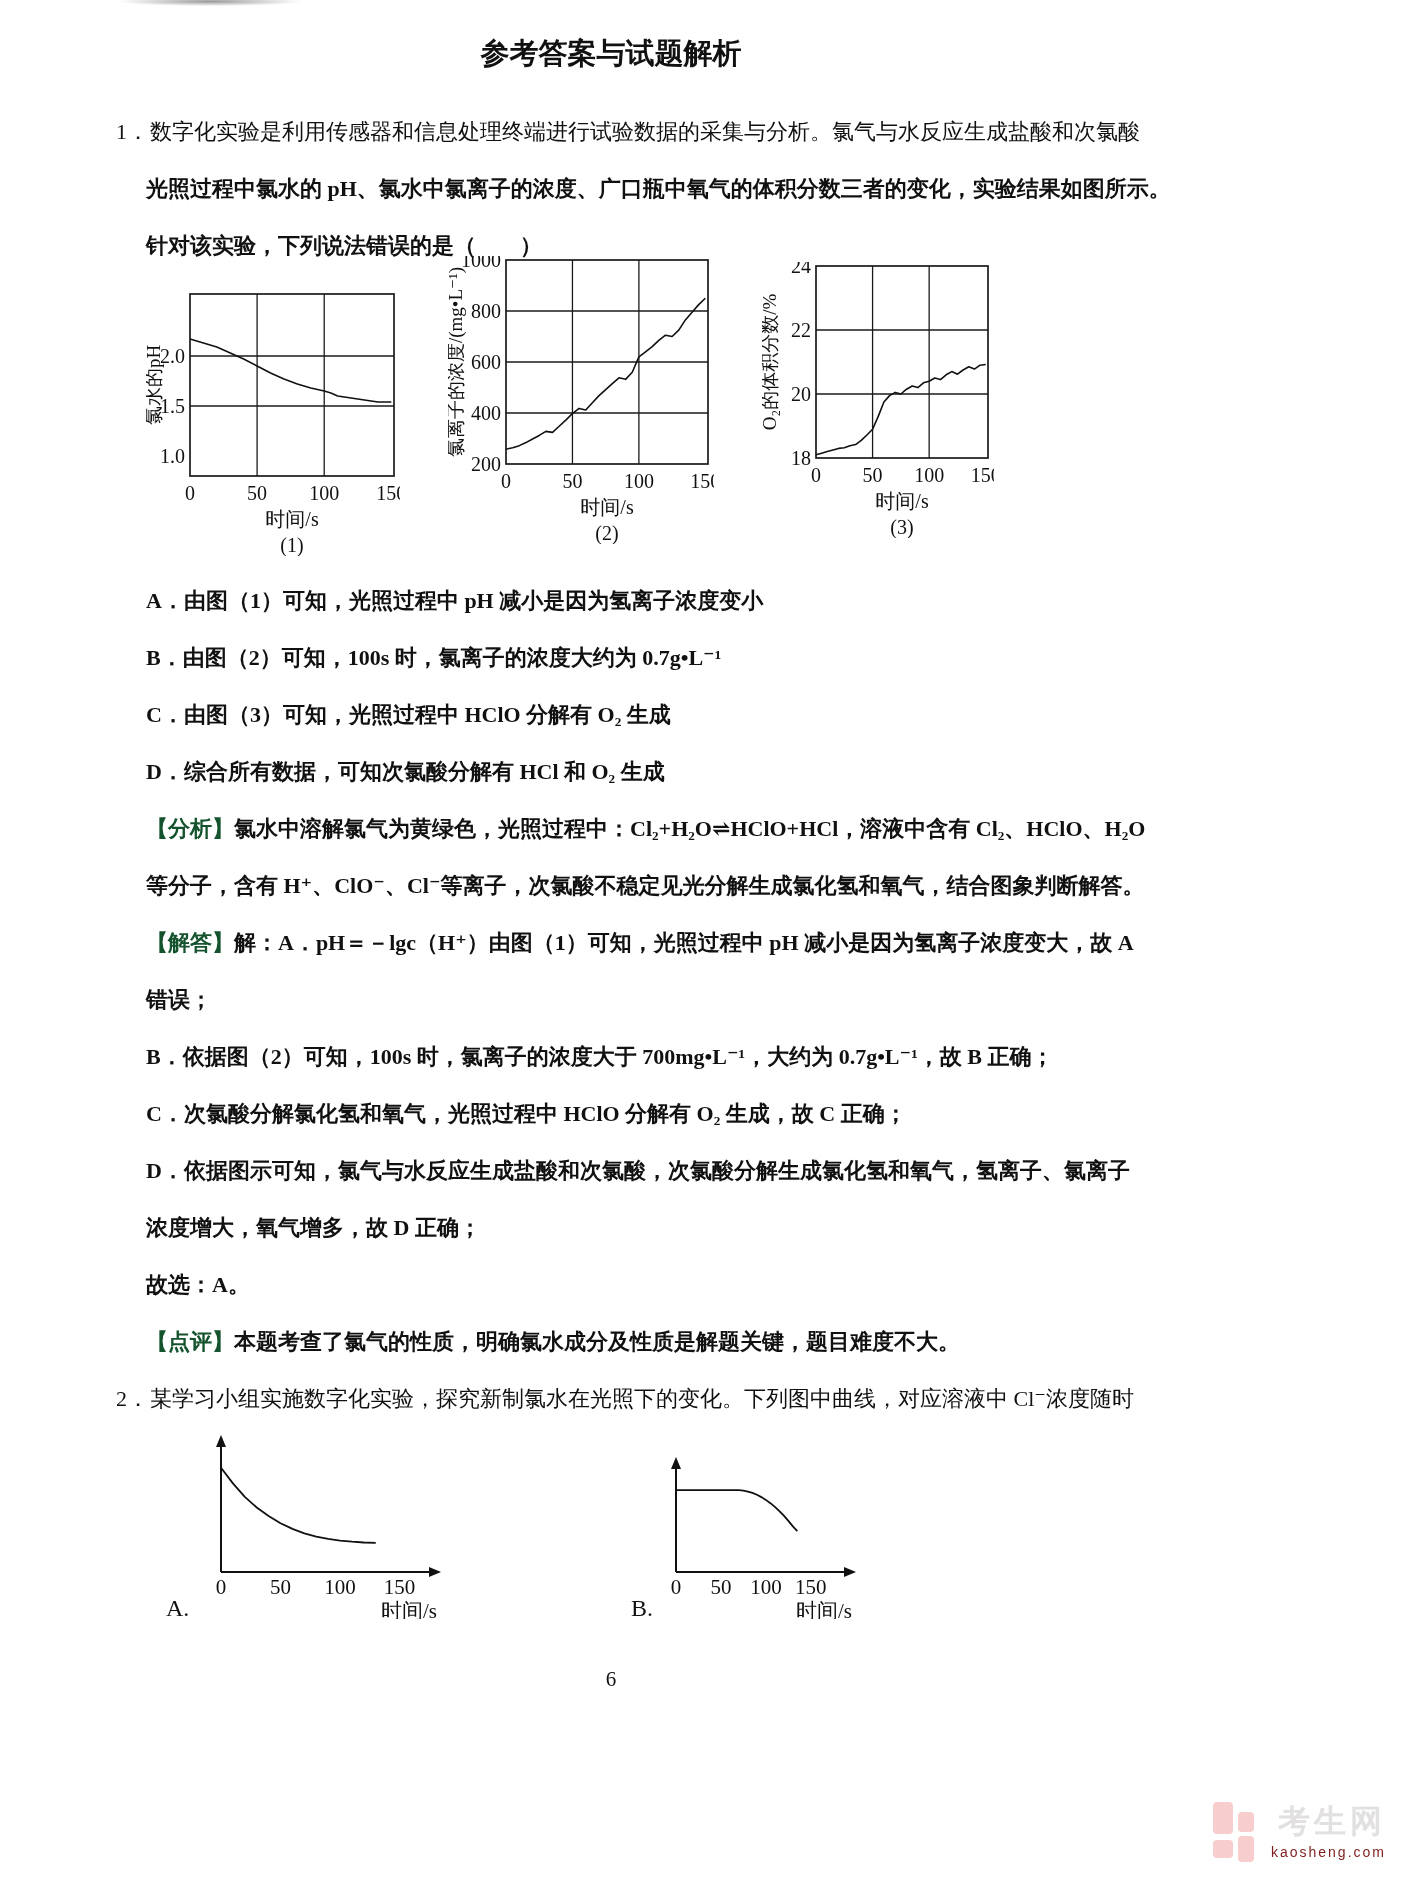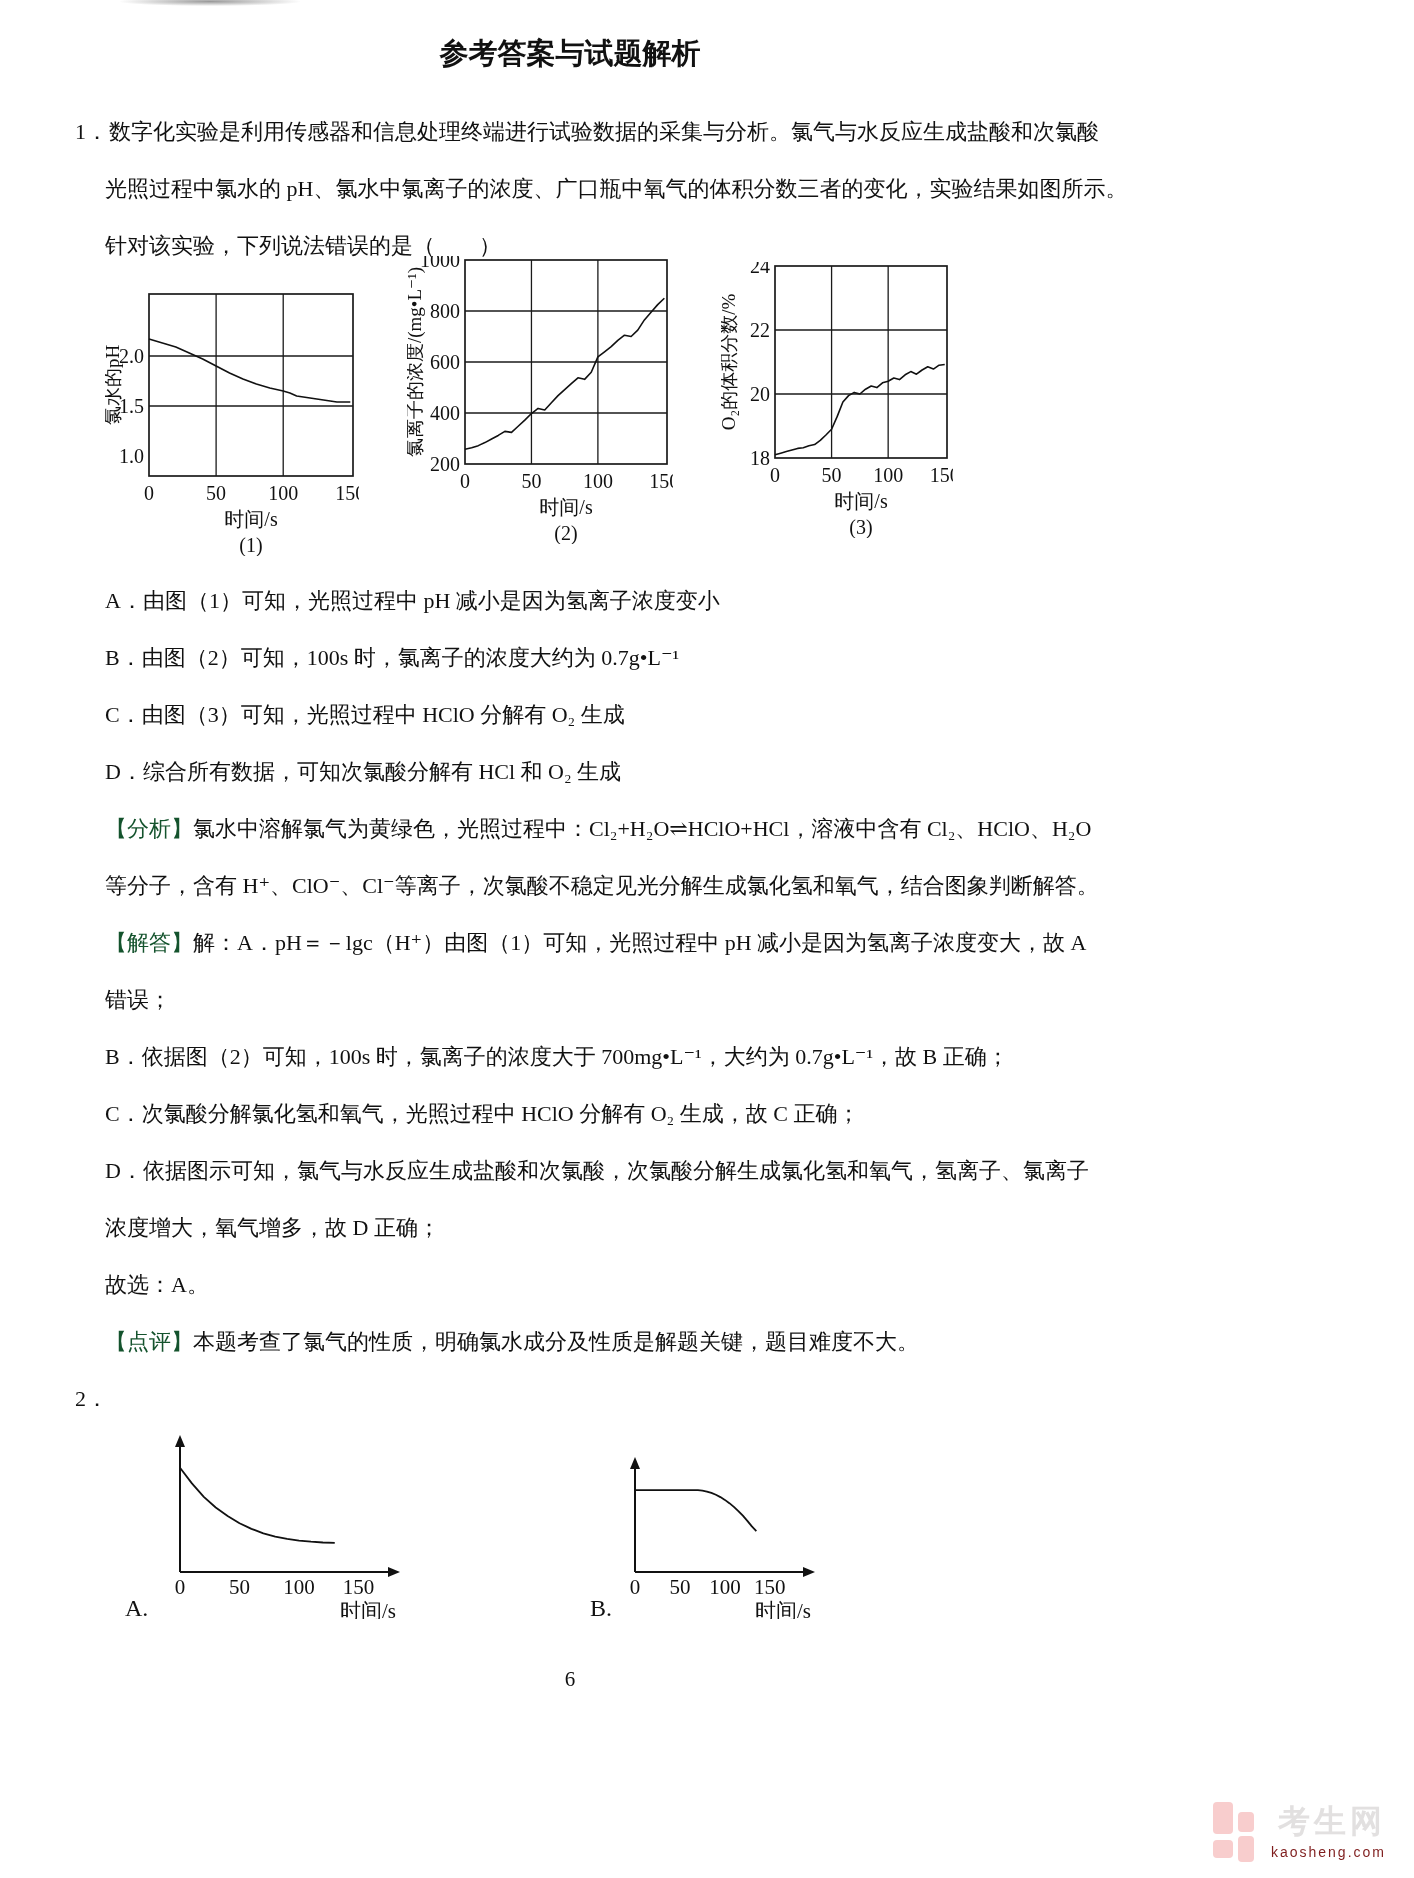--- a/index.html
+++ b/index.html
@@ -1,25 +1,25 @@
 <!DOCTYPE html>
 <html><head>
 <meta charset="utf-8">
 <style>
   html,body{margin:0;padding:0;background:#ffffff;}
   .page{position:relative;width:1414px;height:1878px;background:#ffffff;overflow:hidden;
         font-family:"Liberation Serif","DejaVu Serif",serif;color:#111;}
   .smudge{position:absolute;left:120px;top:-3px;width:180px;height:9px;
         background:radial-gradient(ellipse at center,rgba(70,70,70,.55),rgba(255,255,255,0) 72%);}
-  .content{position:relative;margin-left:75px;width:1010px;}
+  .content{position:relative;margin-left:116px;width:1010px;}
   .doc-title{padding-top:34px;height:50px;text-align:center;font-size:29px;font-weight:bold;width:990px;}
   .block{position:relative;}
   .ln{height:57px;display:flex;align-items:center;font-size:22px;white-space:pre;}
   .ln .qnum{display:inline-block;width:34px;flex:none;}
-  .ind{padding-left:30px;}
+  .ind{padding-left:30px;font-weight:bold;}
   .blue{color:#14532d;}
   .chartrow{position:relative;height:302px;margin-top:-18px;}
   .bigchart{position:absolute;}
   #bc0{left:30px;top:34px;} #bc1{left:332px;top:0px;} #bc2{left:646px;top:6px;}
   .smallrow{position:relative;height:210px;}
   .smallchart{position:absolute;}
   #sc0{left:50px;top:0px;} #sc1{left:505px;top:0px;}
   .optletter{position:absolute;font-size:24px;}
   #sc0 .optletter{left:0px;top:168px;} #sc1 .optletter{left:10px;top:168px;}
   .pagenum{margin-top:30px;height:30px;text-align:center;font-size:21px;width:990px;}
@@ -141,21 +141,21 @@
     </div>
 
     <div class="block">
       <div class="ln ind">
         <span class="blue">【点评】</span><span>本题考查了氯气的性质，明确氯水成分及性质是解题关键，题目难度不大。</span>
       </div>
     </div>
 
     <div class="block">
       <div class="ln">
-        <span class="qnum">2．</span>
+        <span class="qnum">2．</span><span>某学习小组实施数字化实验，探究新制氯水在光照下的变化。下列图中曲线，对应溶液中 Cl⁻浓度随时</span>
       </div>
     </div>
 
     <div class="smallrow">
       <div class="smallchart" id="sc0">
         <svg width="320" height="192">
             <line x1="55" y1="145" x2="55" y2="18" stroke="#111" stroke-width="2"></line>
             <polygon points="50,20 60,20 55,8" fill="#111"></polygon>
             <line x1="55" y1="145" x2="265" y2="145" stroke="#111" stroke-width="2"></line>
             <polygon points="263,140 263,150 275,145" fill="#111"></polygon>

